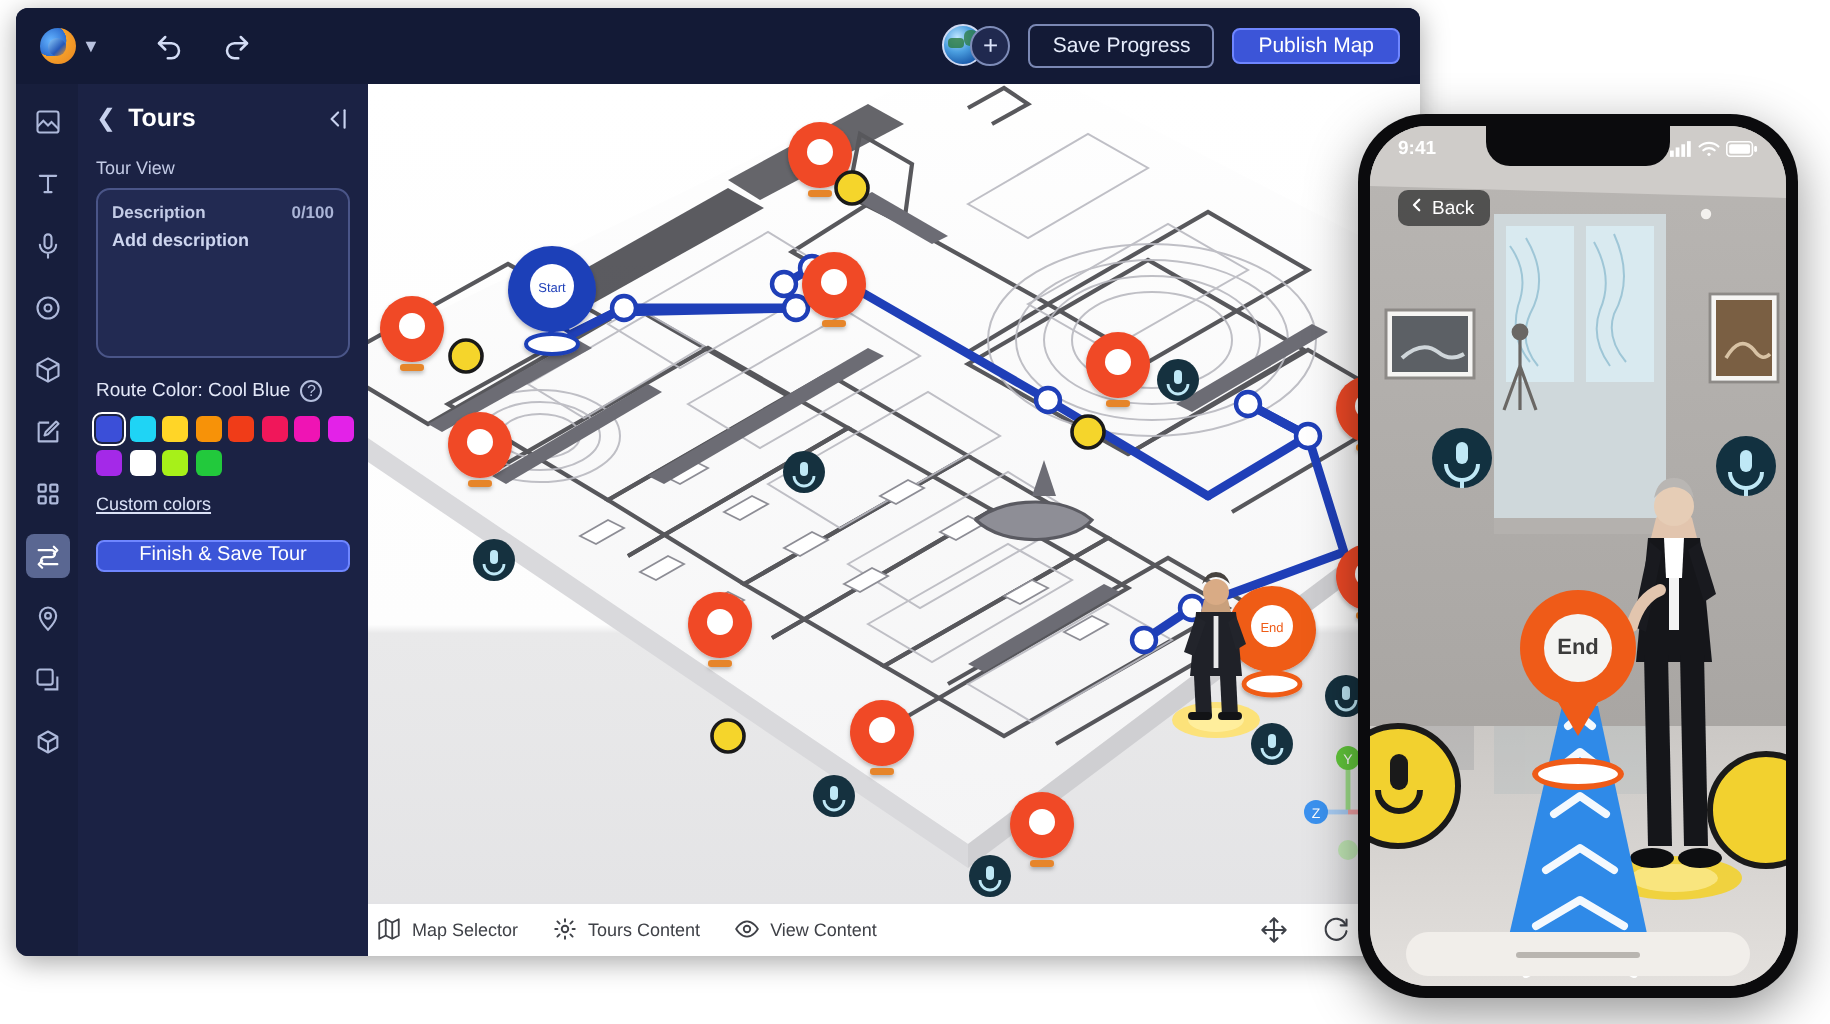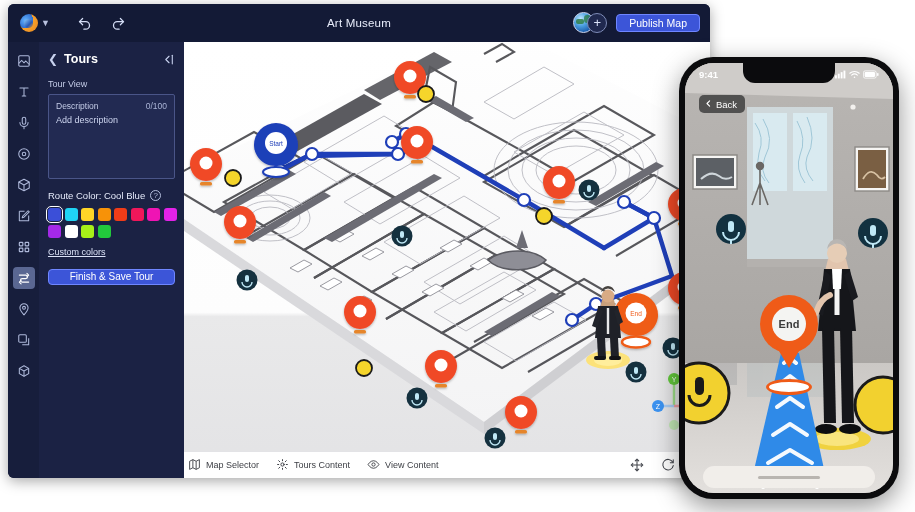--- a/index.html
+++ b/index.html
@@ -110,23 +110,23 @@
   .back-chev { color:#c8d2ef; font-size:12px; cursor:pointer; }
   .collapse-ic { color:#c8d2ef; cursor:pointer; display:flex; }
 
   .field-label { color:#c3cbe6; font-size:9px; margin-bottom:5px; }
   .text-input {
     width:100%; height:21px; border-radius:4px;
     background:#2a3260; border:1px solid #4a5588; color:#e9eefc;
     font-size:9.5px; font-family:inherit; padding:0 7px; outline:none;
   }
   .desc-box {
-    margin-top:0; width:100%; height:85px; border-radius:2px;
+    margin-top:0; width:100%; height:85px; border-radius:7px;
     background:#222a52; border:1px solid #4a5588; padding:6px 7px;
-    position:relative; cursor:text;
+    position:relative; cursor:text;font-weight:bold;
   }
   .desc-row { display:flex; justify-content:space-between; align-items:baseline; }
   .desc-label { color:#c3cbe6; font-size:8.5px; }
   .desc-count { color:#aab4d6; font-size:8.5px; }
   .desc-ph { color:#cdd5ef; font-size:9px; margin-top:4px; }
 
   .route-color-row { display:flex; align-items:center; gap:5px; margin-top:11px; }
   .route-color-label { color:#e4e9f9; font-size:9.5px; }
   .help-ic {
     width:11px; height:11px; border-radius:50%; border:1px solid #b4bedd;
@@ -243,27 +243,27 @@
           </svg>
         </div>
         <div class="icon-btn">
           <svg width="15" height="15" viewBox="0 0 24 24" fill="none" stroke="currentColor" stroke-width="2" stroke-linecap="round" stroke-linejoin="round">
             <path d="M15 14l5-5-5-5"></path>
               <path d="M20 9H10a6 6 0 0 0 0 12h3"></path>
           </svg>
         </div>
       </div>
 
-      <div class="app-title">Art Museum</div>
 
       <div class="topbar-right">
         <div class="avatar-group">
           <div class="avatar"></div>
           <div class="plus-badge">+</div>
         </div>
+        <button class="btn-ghost">Save Progress</button>
         <button class="btn-primary">Publish Map</button>
       </div>
     </div>
 
     <div class="rail">
       <div class="rail-item">
         <svg width="14" height="14" viewBox="0 0 24 24" fill="none" stroke="currentColor" stroke-width="1.8">
             <rect x="3" y="3" width="18" height="18" rx="2"></rect>
             <path d="M3 16l5-5 4 4 3-3 6 6"></path>
           </svg>

